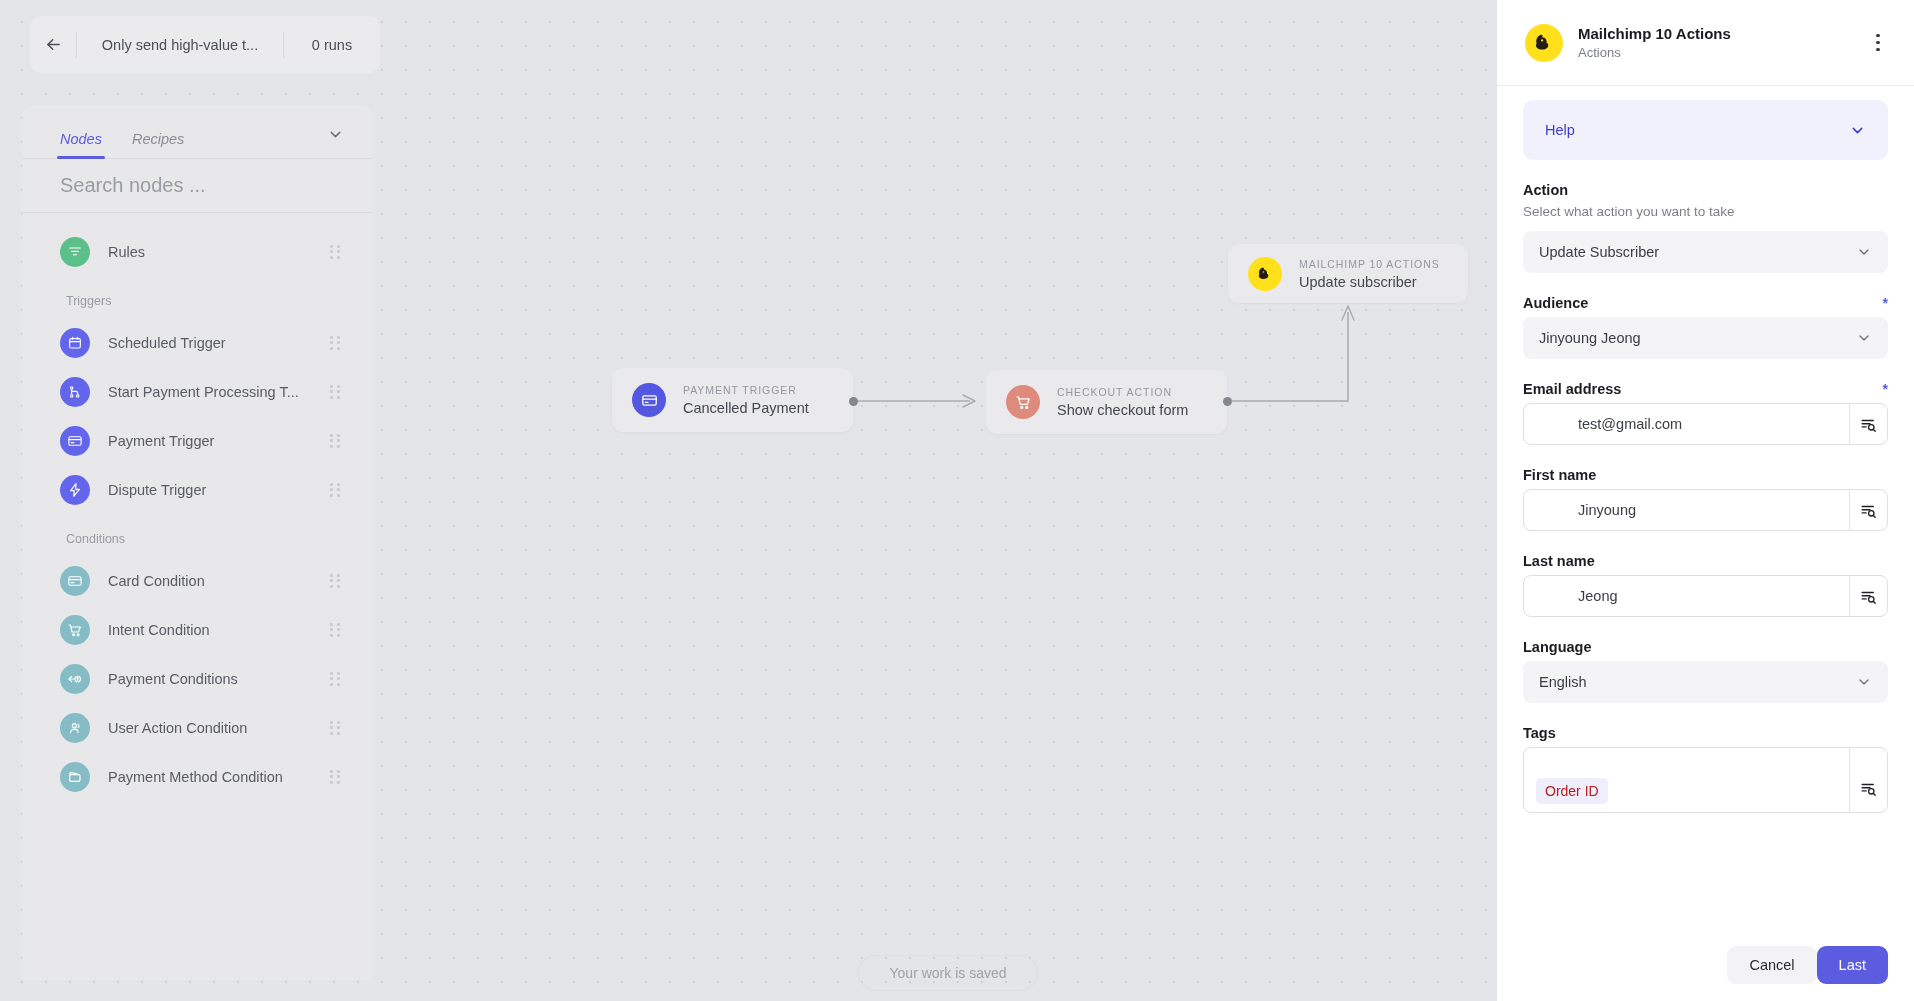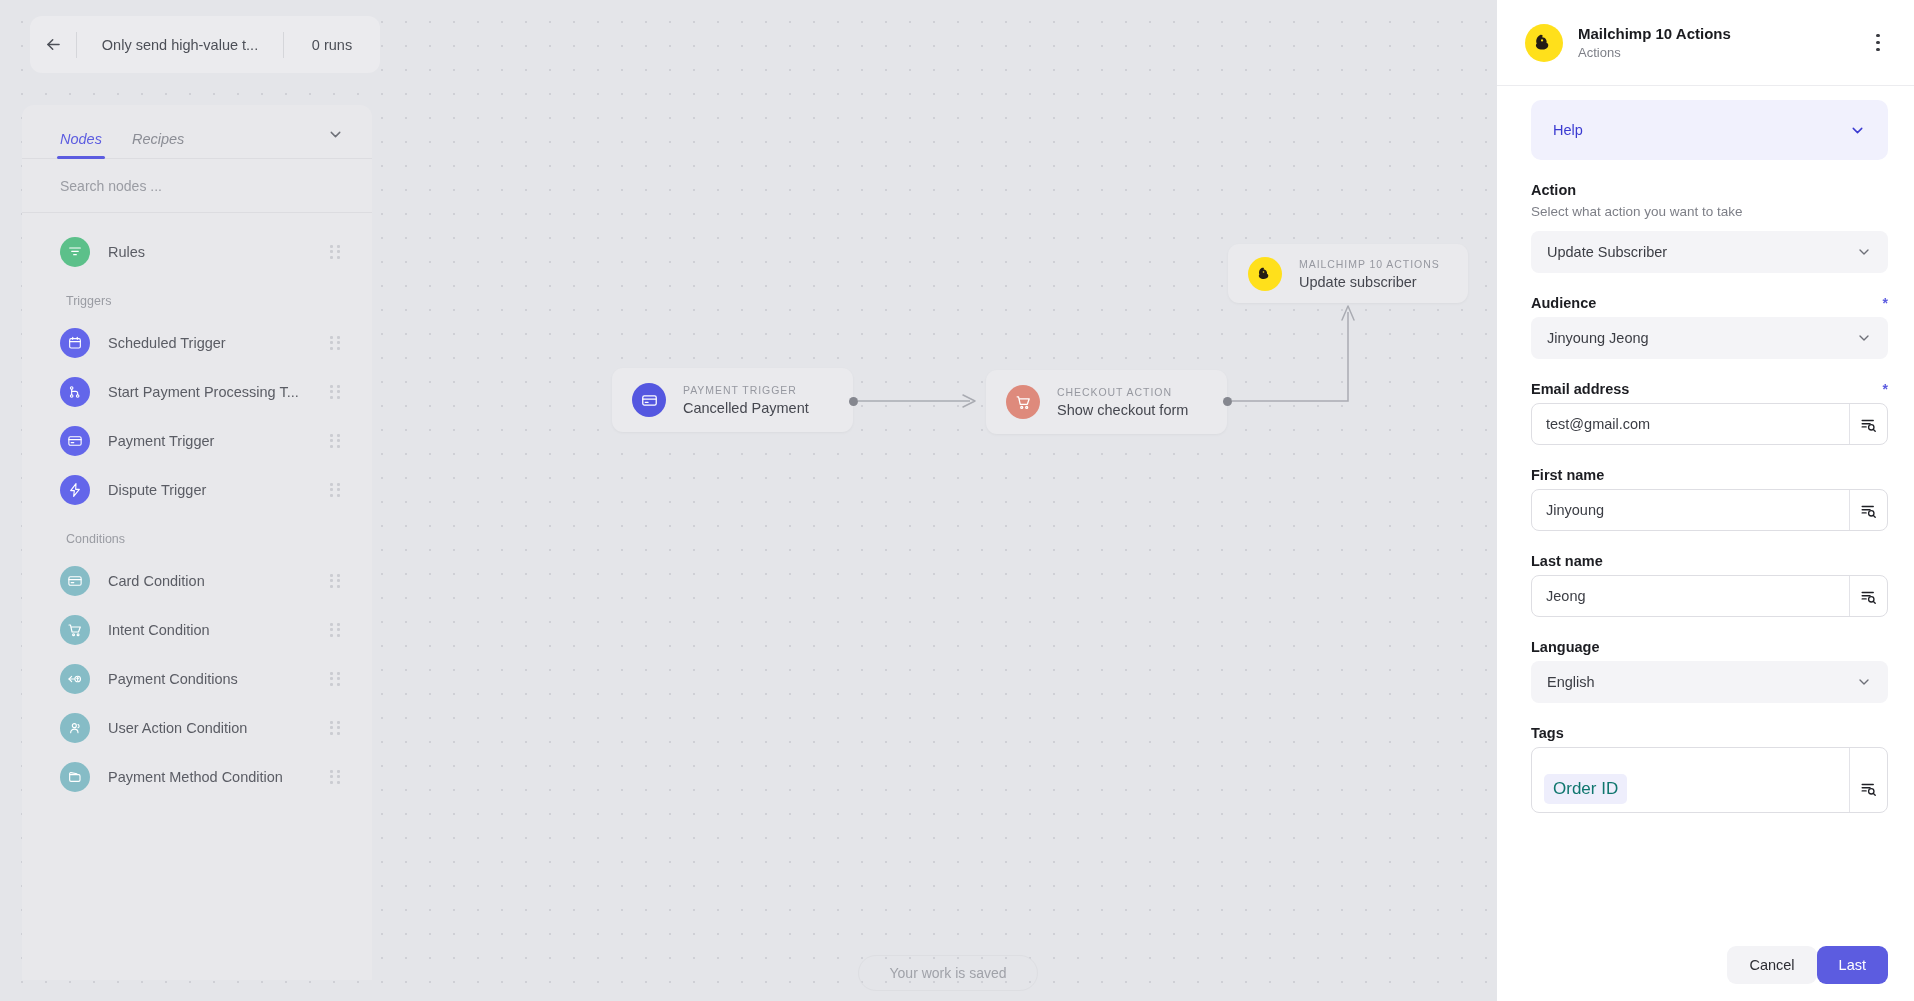--- a/index.html
+++ b/index.html
@@ -66,21 +66,21 @@
   .nptab.active::after {
     content: ""; position: absolute; left: -3px; right: -3px; bottom: -1px;
     height: 3px; background: #5c5ce0; border-radius: 2px;
   }
   #npchev {
     position: absolute; right: 28px; bottom: 11px; cursor: pointer;
   }
   #npsearch {
     height: 54px; display: flex; align-items: center;
     padding: 0 38px; border-bottom: 1px solid #dcdce0;
-    font-size: 14px; color: #9a9ca3;
+    font-size: 20px; color: #9a9ca3;
   }
   #nplist { padding: 14px 0 0 0; }
   .nsection {
     font-size: 12.5px; color: #9a9ca3;
     padding: 18px 0 10px 44px;
   }
   .nitem {
     display: flex; align-items: center;
     height: 49px; padding: 0 30px 0 38px;
     cursor: grab;
@@ -162,21 +162,21 @@
   #phead .htxt { margin-left: 15px; flex: 1; }
   #phead .htitle { font-size: 15px; font-weight: bold; color: #1a1b1f; }
   #phead .hsub { font-size: 13px; color: #7d7f87; margin-top: 3px; }
   #kebab {
     width: 28px; height: 28px; cursor: pointer;
     display: flex; flex-direction: column; align-items: center;
     justify-content: center; gap: 3.5px;
   }
   #kebab i { width: 3.5px; height: 3.5px; border-radius: 50%; background: #3a3b41; }
 
-  #pbody { flex: 1; overflow: hidden; padding: 14px 26px 0 26px; position: relative; margin-left: 8px; }
+  #pbody { flex: 1; overflow: hidden; padding: 14px 26px 0 26px; position: relative; }
 
   #help {
     background: #f1f1fd; border-radius: 10px;
     height: 60px; display: flex; align-items: center;
     padding: 0 22px 0 22px; cursor: pointer;
   }
   #help .hl { flex: 1; font-size: 14.5px; color: #3b3bd1; font-weight: 500; }
 
   .fgroup { margin-top: 22px; }
   .flabel {
@@ -191,38 +191,39 @@
     height: 42px; background: #f4f4f7; border-radius: 8px;
     display: flex; align-items: center; padding: 0 16px;
     font-size: 14.5px; color: #3b3d44; cursor: pointer;
   }
   .fselect span { flex: 1; }
 
   .finput {
     height: 42px; border: 1px solid #dedee3; border-radius: 8px;
     display: flex; align-items: stretch; background: #fff;
     overflow: hidden;
+    padding-left: 40px;
   }
   .finput .val {
     flex: 1; display: flex; align-items: center; padding: 0 14px;
     font-size: 14.5px; color: #3b3d44;
   }
   .finput .vbtn {
     width: 38px; border-left: 1px solid #e3e3e8;
     display: flex; align-items: center; justify-content: center;
     cursor: pointer;
   }
   .ftags {
     min-height: 66px; border: 1px solid #dedee3; border-radius: 8px;
     display: flex; align-items: flex-end; background: #fff;
   }
   .ftags .tarea { flex: 1; padding: 10px 12px 8px 12px; }
   .chip {
-    display: inline-block; background: #eeeefc; color: #0f766e;
-    font-size: 17px; border-radius: 5px; padding: 5px 9px;
+    display: inline-block; background: #eeeefc; color: #b91c1c;
+    font-size: 14px; border-radius: 5px; padding: 5px 9px;
   }
   .ftags .vbtn {
     width: 38px; align-self: stretch;
     border-left: 1px solid #e3e3e8;
     display: flex; align-items: flex-end; justify-content: center;
     padding-bottom: 14px; cursor: pointer;
   }
 
   #pfoot {
     flex: 0 0 72px; height: 72px;

